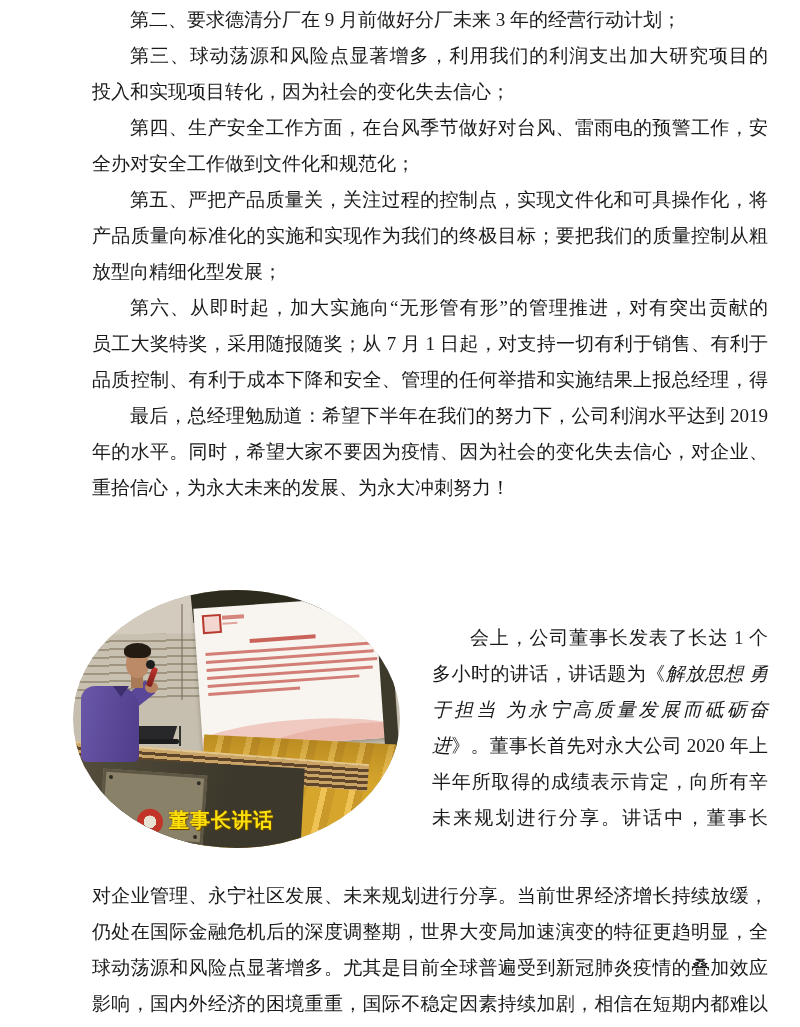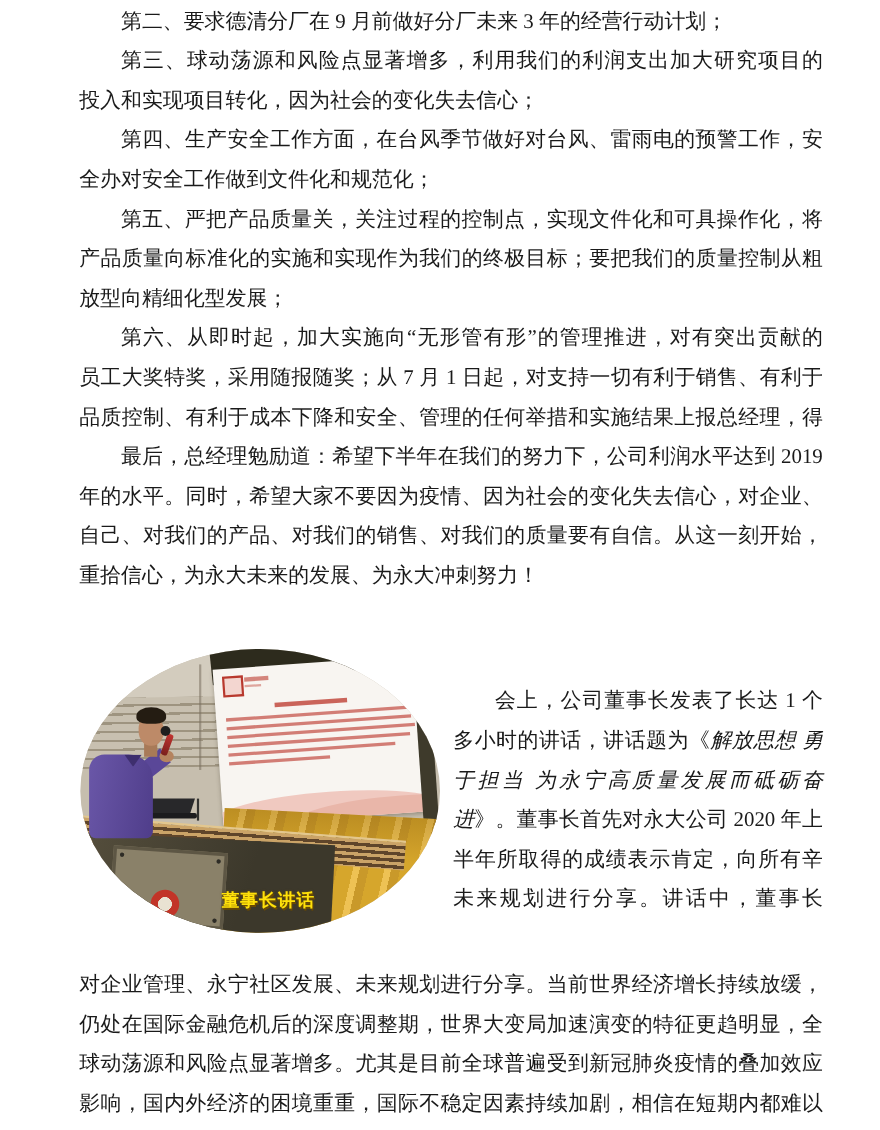--- a/index.html
+++ b/index.html
@@ -1,19 +1,19 @@
 <!DOCTYPE html>
 <html><head>
 <meta charset="utf-8">
 <style>
   html,body{margin:0;padding:0;background:#ffffff;}
   .page{position:relative;width:800px;height:1027px;background:#ffffff;overflow:hidden;
         font-family:"Liberation Serif","DejaVu Serif",serif;color:#1a1a1a;font-size:19px;}
   
-  .textblock{position:absolute;}
+  .textblock{position:absolute;margin-left:20px;}
   .line{height:36px;line-height:36px;text-align:justify;text-align-last:justify;}
   .line.plast{text-align-last:left;}
   .line.first{text-indent:38px;}
   .it{font-style:italic;}
   .top-text{left:72px;top:2px;width:676px;}
   .right-col{left:412px;top:620px;width:336px;}
   .bottom-text{left:72px;top:878px;width:676px;}
   
   .photo{position:absolute;left:73px;top:590px;width:327px;height:258px;border-radius:50%;
          overflow:hidden;background:#c6beae;}
@@ -72,23 +72,23 @@
           clip-path:polygon(0 0,100% 0,50% 100%);}
   .neck{left:58px;top:84px;width:12px;height:14px;background:#a87a58;}
   .head{left:53px;top:60px;width:23px;height:28px;border-radius:46% 54% 50% 50%;
         background:#bd8a68;}
   .hair{left:51px;top:53px;width:27px;height:15px;border-radius:50% 50% 35% 35%;
         background:#241c12;}
   .hand{left:72px;top:92px;width:13px;height:11px;border-radius:50%;background:#b5835f;}
   .mic-body{left:76px;top:77px;width:6px;height:20px;border-radius:2px;
             background:linear-gradient(180deg,#c03430,#7a1f1c);transform:rotate(20deg);}
   .mic-head{left:73px;top:70px;width:9px;height:9px;border-radius:50%;background:#1e1e1e;}
-  .caption{left:96px;top:219px;width:150px;height:22px;line-height:22px;text-align:center;
+  .caption{left:96px;top:219px;width:150px;height:22px;line-height:22px;text-align:left;
            font-family:Liberation Serif, serif;font-weight:bold;
-           font-size:16px;letter-spacing:1px;color:#ffe10a;
+           font-size:20px;letter-spacing:1px;color:#ffe10a;
            text-shadow:1px 1px 0 #6b4a00,0 0 2px #7a5a00;}
 </style>
 </head>
 <body>
 
 <div class="page">
 
   <div class="textblock top-text">
       <div class="line first plast">第二、要求德清分厂在 9 月前做好分厂未来 3 年的经营行动计划；</div>
       <div class="line first">第三、球动荡源和风险点显著增多，利用我们的利润支出加大研究项目的</div>
@@ -96,21 +96,20 @@
       <div class="line first">第四、生产安全工作方面，在台风季节做好对台风、雷雨电的预警工作，安</div>
       <div class="line plast">全办对安全工作做到文件化和规范化；</div>
       <div class="line first">第五、严把产品质量关，关注过程的控制点，实现文件化和可具操作化，将</div>
       <div class="line">产品质量向标准化的实施和实现作为我们的终极目标；要把我们的质量控制从粗</div>
       <div class="line plast">放型向精细化型发展；</div>
       <div class="line first">第六、从即时起，加大实施向“无形管有形”的管理推进，对有突出贡献的</div>
       <div class="line">员工大奖特奖，采用随报随奖；从 7 月 1 日起，对支持一切有利于销售、有利于</div>
       <div class="line">品质控制、有利于成本下降和安全、管理的任何举措和实施结果上报总经理，得</div>
       <div class="line first">最后，总经理勉励道：希望下半年在我们的努力下，公司利润水平达到 2019</div>
       <div class="line">年的水平。同时，希望大家不要因为疫情、因为社会的变化失去信心，对企业、</div>
-      <div class="line">自己、对我们的产品、对我们的销售、对我们的质量要有自信。从这一刻开始，</div>
       <div class="line plast">重拾信心，为永大未来的发展、为永大冲刺努力！</div>
     </div>
 
   <div class="photo">
     <div class="wall-top"></div>
     <div class="slats"></div>
     <div class="wall-seam"></div>
     <div class="ceiling-dark"></div>
 
     <div class="screen">

